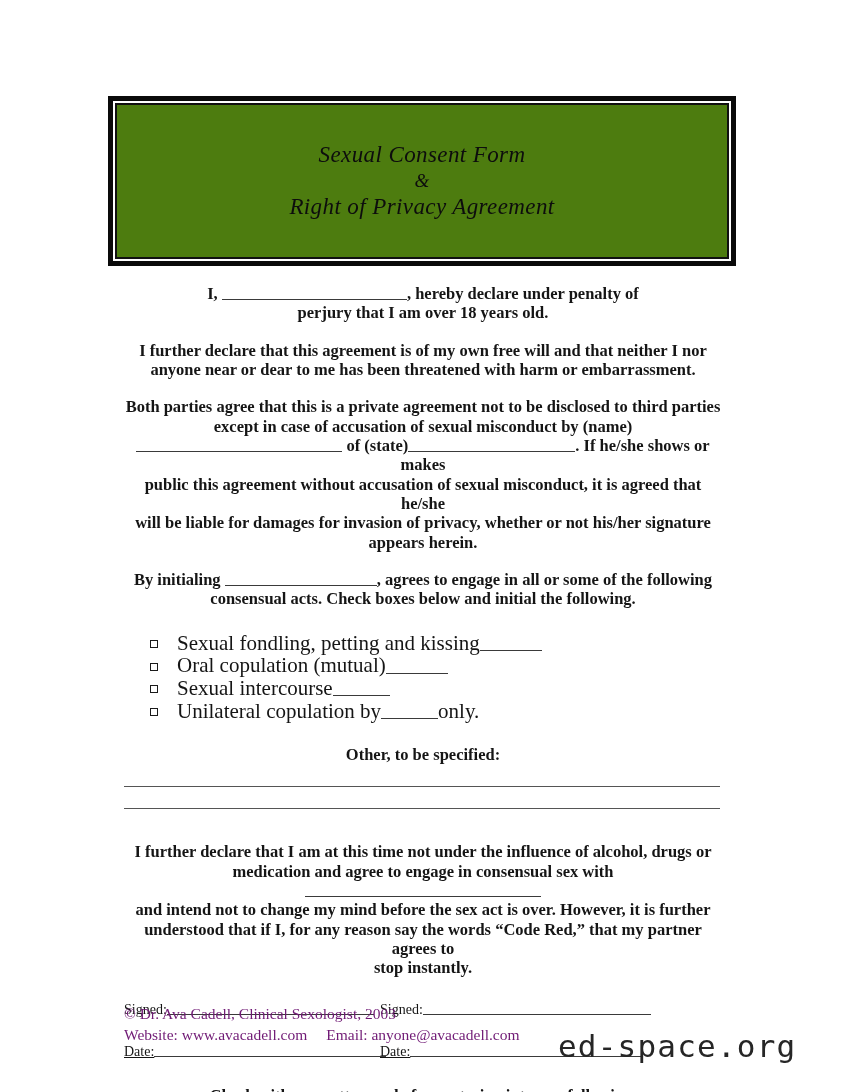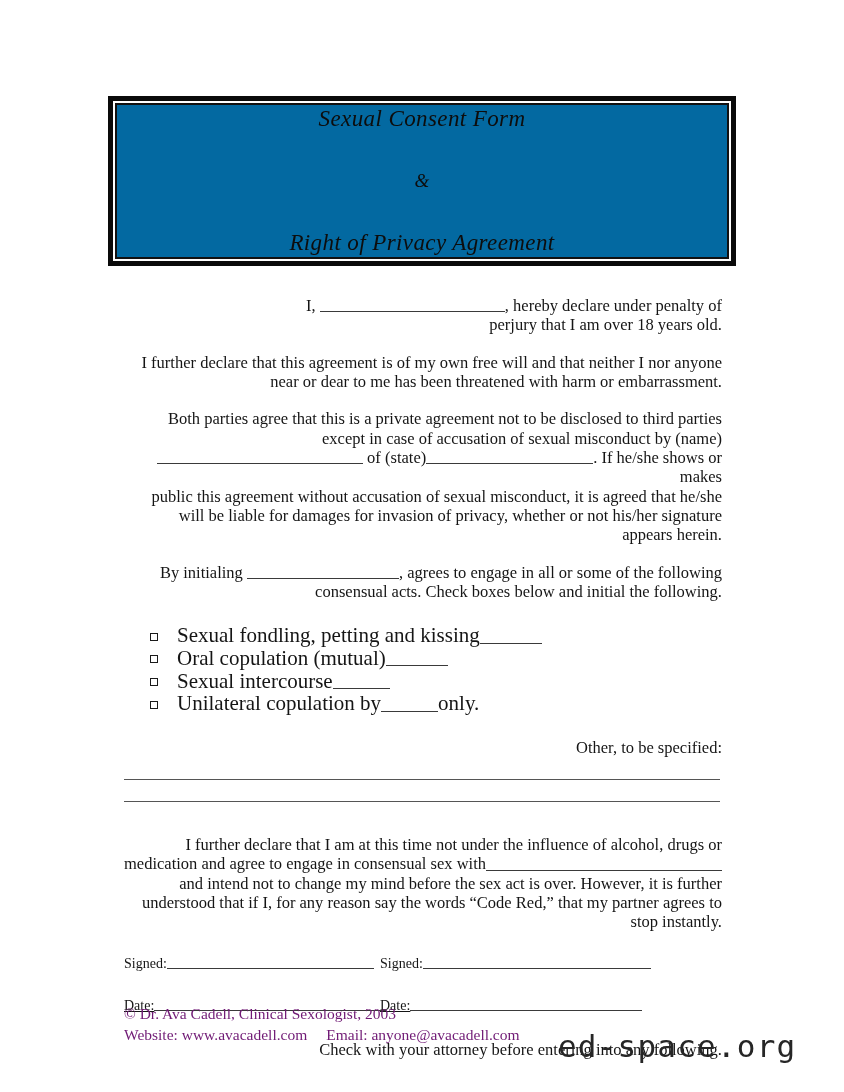--- a/index.html
+++ b/index.html
@@ -38,25 +38,25 @@
     width: 100%;
     height: 100%;
     border: 2px solid #ffffff;
     background: #ffffff;
   }
   .title-box-inner2 {
     box-sizing: border-box;
     width: 100%;
     height: 100%;
     border: 2px solid #111111;
-    background: #0369a1;
+    background: #4d7c0f;
     display: flex;
     flex-direction: column;
     align-items: center;
-    justify-content: space-between;
+    justify-content: center;
   }
   .title-line {
     font-family: "Liberation Serif", "DejaVu Serif", serif;
     font-style: italic;
     font-weight: 400;
     font-size: 23px;
     line-height: 28px;
     color: #0d0d0d;
     letter-spacing: 0.4px;
     text-align: center;
@@ -72,22 +72,23 @@
   .body-wrap {
     position: absolute;
     left: 124px;
     top: 283px;
     width: 598px;
   }
   .para {
     font-size: 16.5px;
     line-height: 19.3px;
     color: #151515;
-    margin: 13px 0 18px 0;
-    text-align: right;
+    margin: 1px 0 18px 0;
+    text-align: center;
+    font-weight: bold;
   }
   .para.tight { margin-bottom: 0; }
 
   
   .blank {
     display: inline-block;
     border-bottom: 1px solid #3a3a3a;
     vertical-align: baseline;
     height: 0.92em;
     margin-bottom: -1px;

